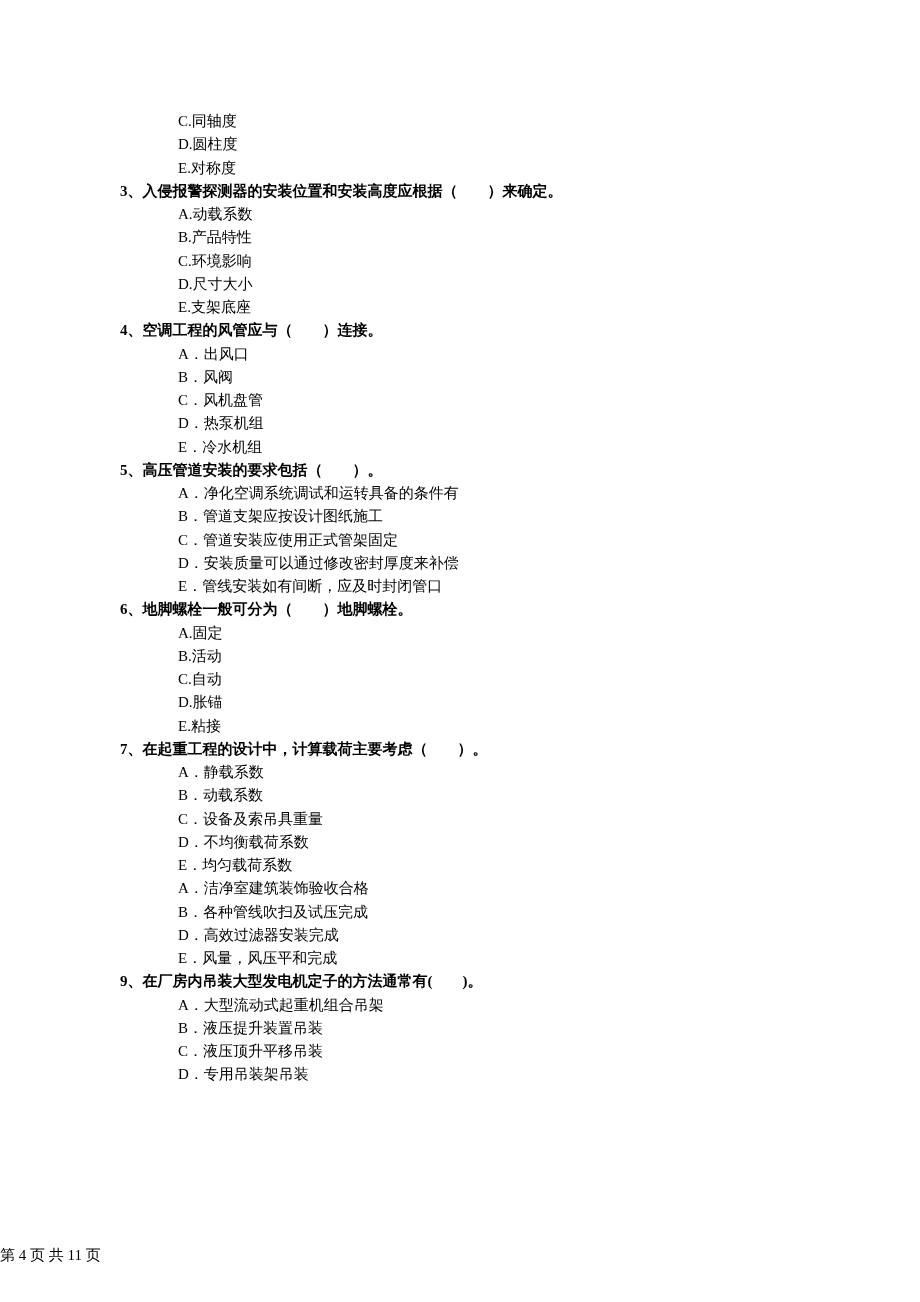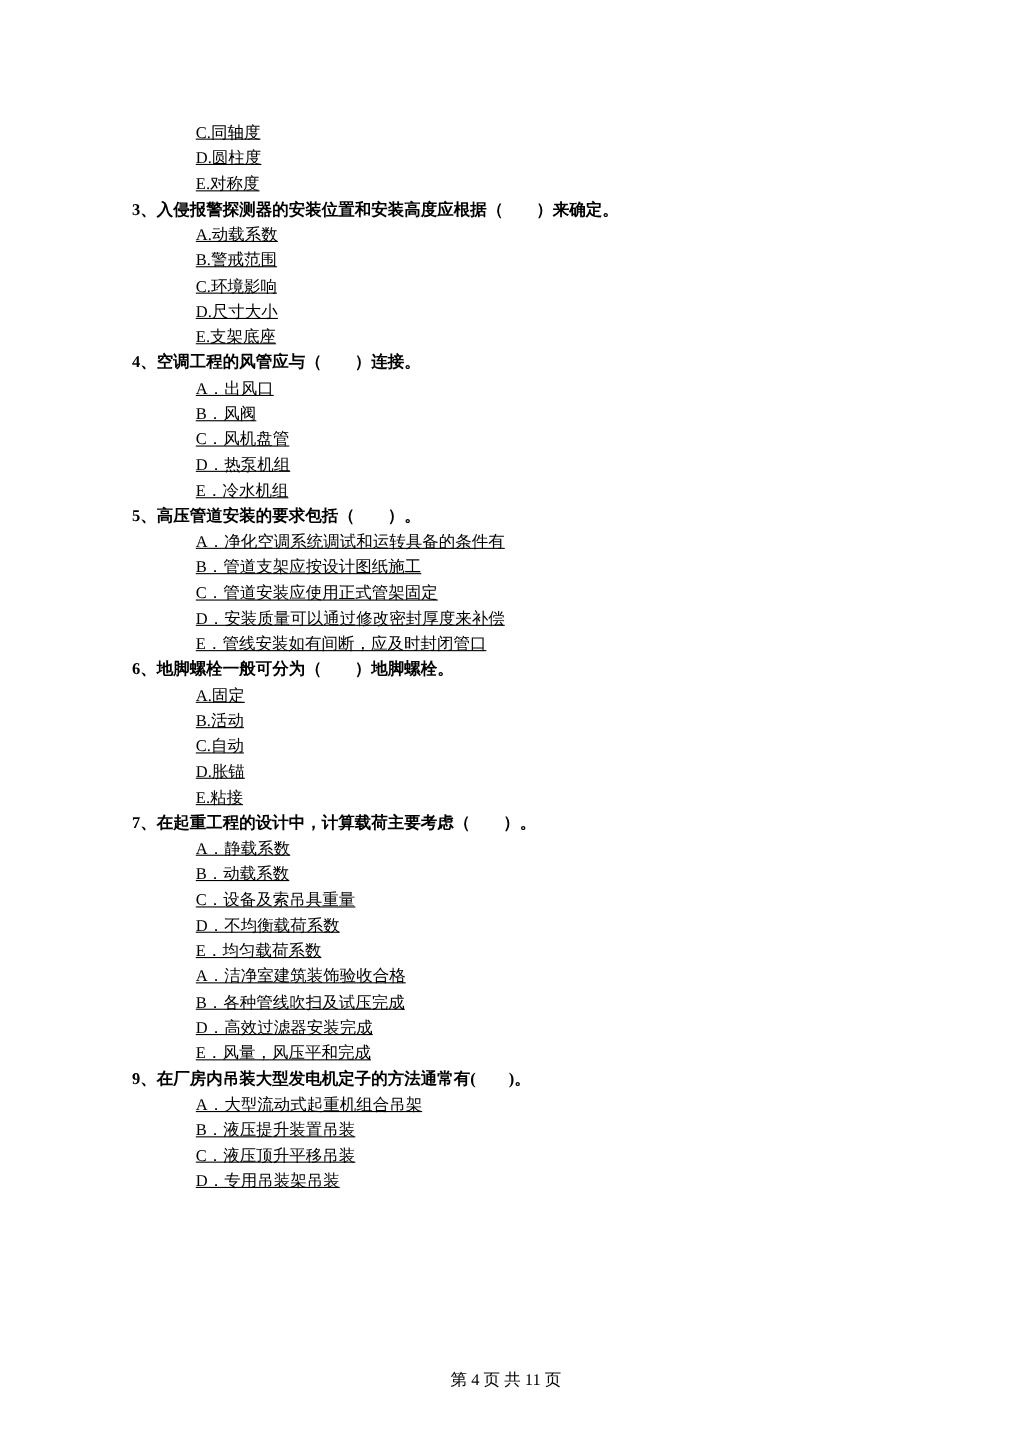--- a/index.html
+++ b/index.html
@@ -16,51 +16,50 @@
     height: 1302px;
     box-sizing: border-box;
     padding: 110px 120px 0 120px;
     position: relative;
   }
   .opt-block {
     padding-left: 58px;
   }
   .opt-line {
     display: block;
-    text-decoration: underline;
   }
   .q-line {
     display: block;
     font-weight: bold;
   }
   .footer {
     position: absolute;
     bottom: 35px;
     left: 0;
     width: 100%;
-    text-align: center;
+    text-align: left;
     font-size: 15px;
   }
 </style>
 </head>
 <body>
 
 <div class="page">
 
   <div class="opt-block">
     <span class="opt-line">C.同轴度</span>
     <span class="opt-line">D.圆柱度</span>
     <span class="opt-line">E.对称度</span>
   </div>
 
   <div>
     <span class="q-line">3、入侵报警探测器的安装位置和安装高度应根据（　　）来确定。</span>
     <div class="opt-block">
       <span class="opt-line">A.动载系数</span>
-      <span class="opt-line">B.警戒范围</span>
+      <span class="opt-line">B.产品特性</span>
       <span class="opt-line">C.环境影响</span>
       <span class="opt-line">D.尺寸大小</span>
       <span class="opt-line">E.支架底座</span>
     </div>
   </div>
 
   <div>
     <span class="q-line">4、空调工程的风管应与（　　）连接。</span>
     <div class="opt-block">
       <span class="opt-line">A．出风口</span>

